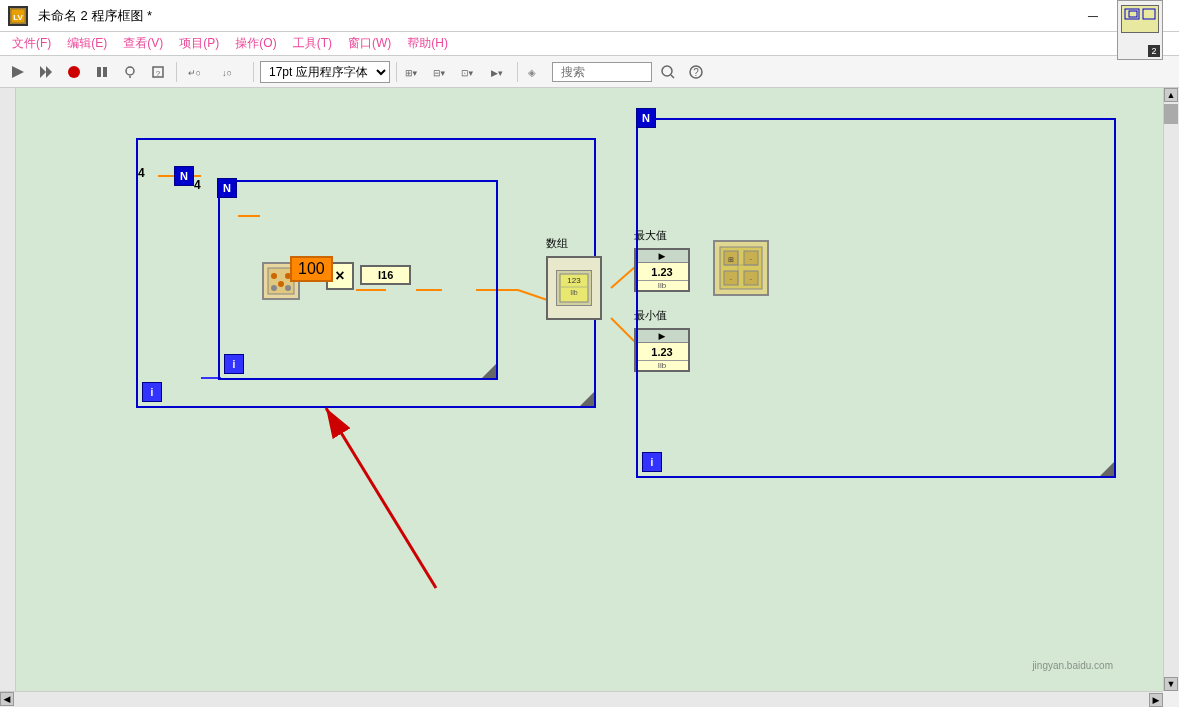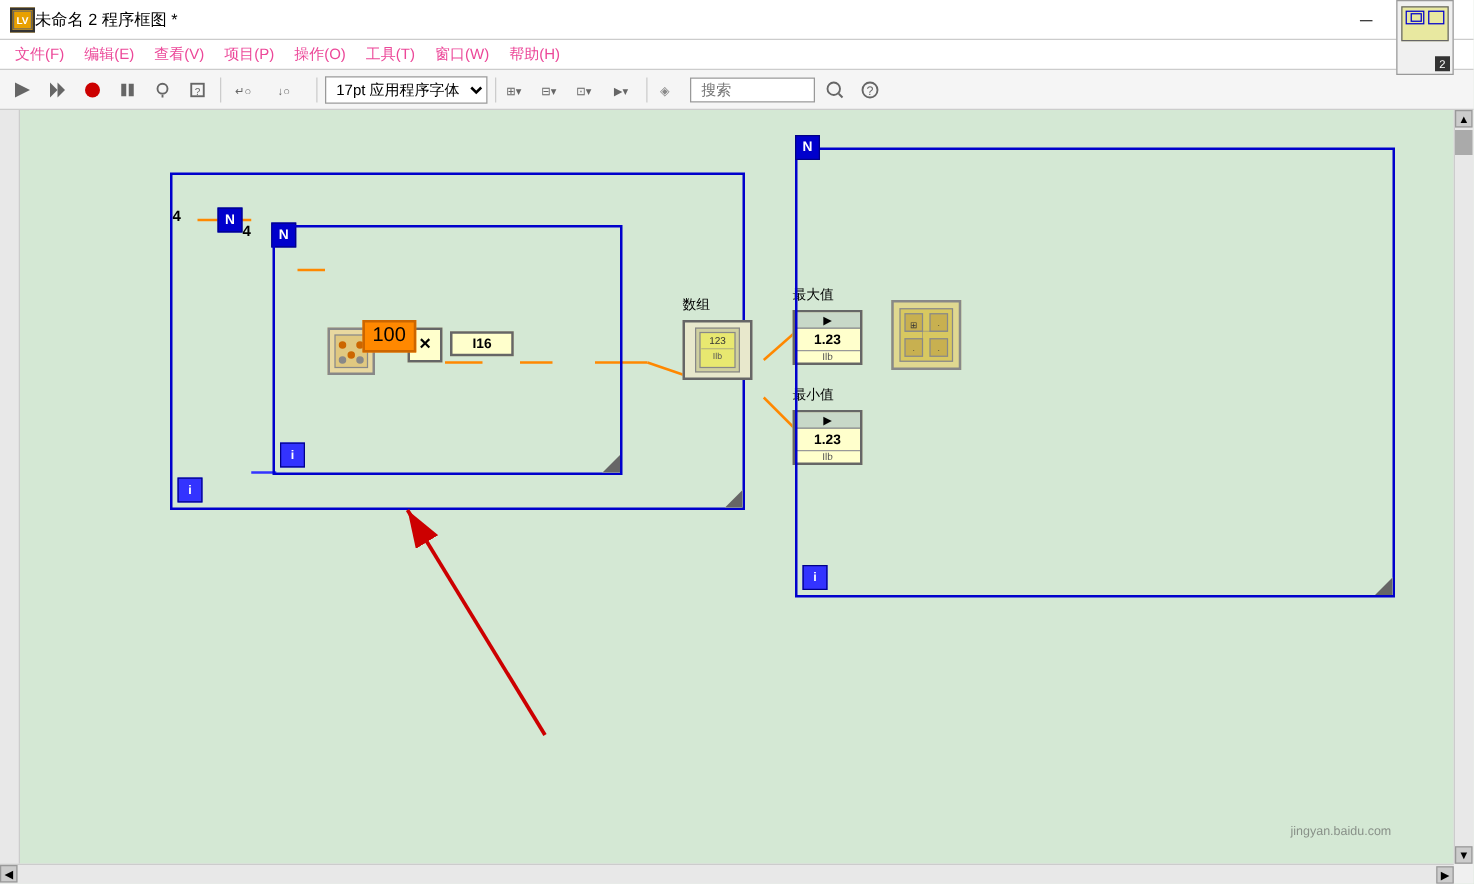--- a/index.html
+++ b/index.html
@@ -19,21 +19,21 @@
       border-bottom: 1px solid #ccc;
       height: 32px;
       display: flex;
       align-items: center;
       padding: 0 8px;
       justify-content: space-between;
     }
     .title-bar-left {
       display: flex;
       align-items: center;
-      gap: 0;
+      gap: 10px;
     }
     .title-bar-icon {
       width: 20px;
       height: 20px;
       background: #e8a000;
       border: 2px solid #333;
       display: flex;
       align-items: center;
       justify-content: center;
       font-size: 9px;
@@ -548,21 +548,21 @@
       <div class="type-cast" style="position:absolute; top:83px; left:140px;">I16</div>
 
       <div class="terminal-i" style="position:absolute; bottom:4px; left:4px;">i</div>
     </div>
 
     <div class="terminal-i" style="position:absolute; bottom:4px; left:4px;">i</div>
   </div>
 
   <div class="lv-label" style="top:148px; left:530px;">数组</div>
 
-  <div style="position:absolute; top:168px; left:530px; background:#e8e8cc; border:2px solid #666; width:56px; height:48px; display:flex; align-items:center; justify-content:center;">
+  <div style="position:absolute; top:168px; left:530px; background:#e8e8cc; border:2px solid #666; width:56px; height:64px; display:flex; align-items:center; justify-content:center;">
     <div style="background:#d0d0a0; border:1px solid #888; width:36px; height:36px; display:flex; align-items:center; justify-content:center; font-size:9px; color:#333;">
       <svg width="30" height="30">
         <rect x="1" y="1" width="28" height="28" fill="#e8e870" stroke="#888" stroke-width="1"></rect>
         <text x="15" y="10" text-anchor="middle" font-size="8" fill="#333">123</text>
         <line x1="2" y1="14" x2="28" y2="14" stroke="#888" stroke-width="0.5"></line>
         <text x="15" y="22" text-anchor="middle" font-size="7" fill="#555">Ilb</text>
       </svg>
     </div>
   </div>
 

